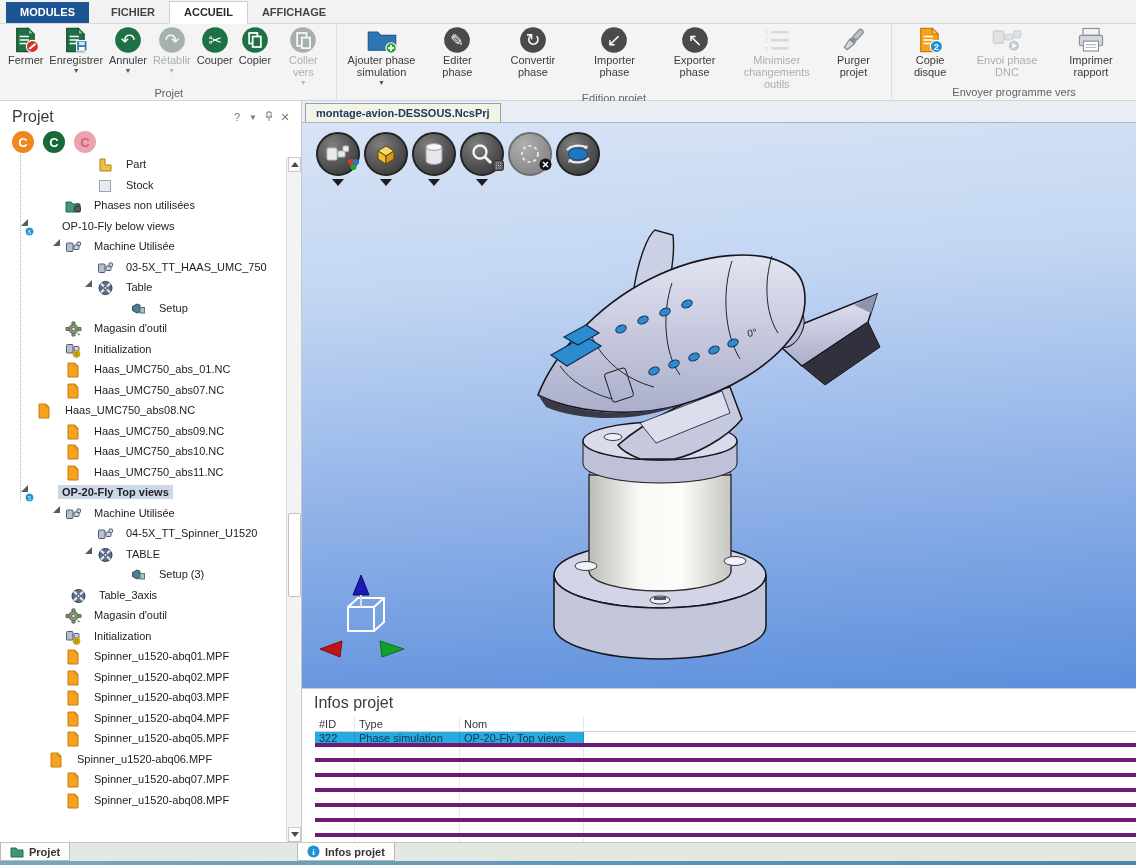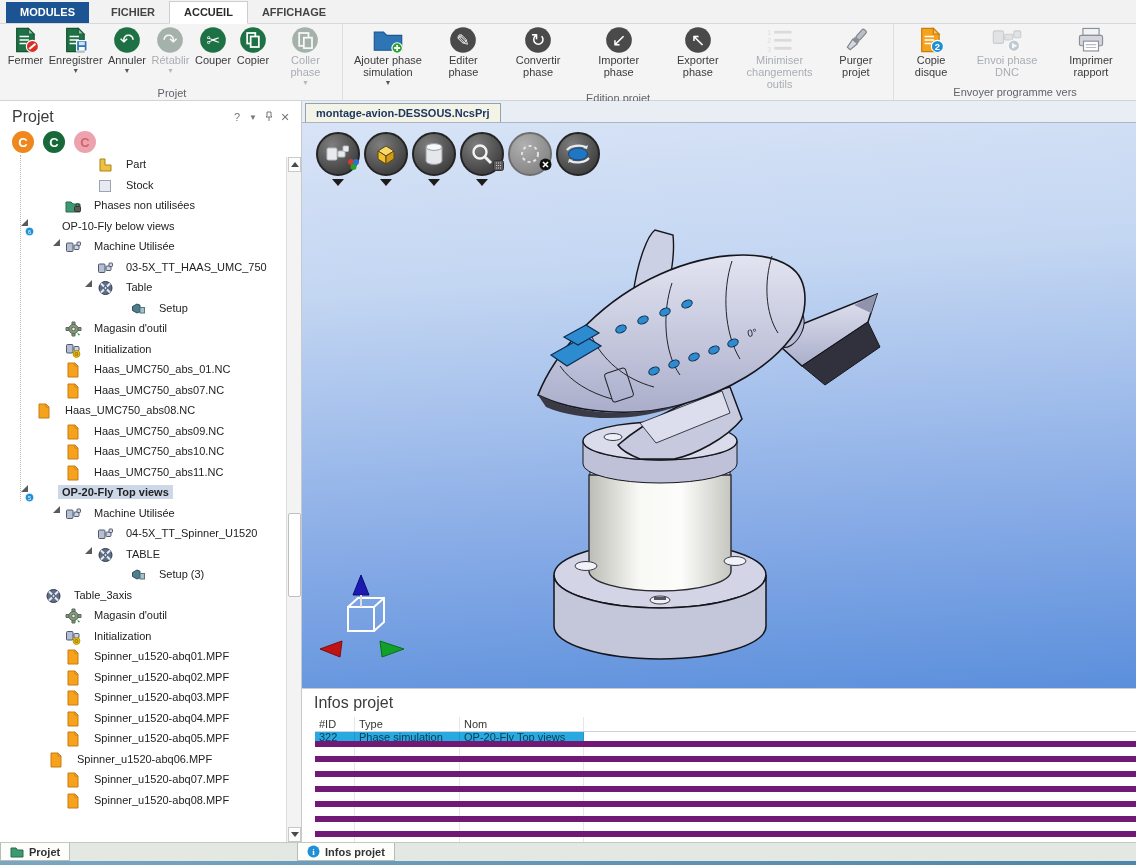--- a/index.html
+++ b/index.html
@@ -65,21 +65,21 @@
   .tb-badge { position:absolute; right:-2px; bottom:-1px; }
   .tb-caret { position:absolute; left:16px; top:47px; width:0; height:0; border-left:6px solid transparent; border-right:6px solid transparent; border-top:7px solid #1c1c1c; }
   #model-svg, #triad-svg { position:absolute; }
   #model-svg { inset:0; }
   #triad-svg { left:10px; bottom:25px; }
 
   
   #infos { flex:1; background:#fff; border-top:1px solid #c9cdd3; padding:5px 0 0 12px; overflow:hidden; }
   #infos-title { font-size:16px; color:#3c3c3c; margin-bottom:5px; }
   #infos-table { font-size:11px; margin-left:1px; }
-  .itr { display:flex; height:15px; align-items:center; border-bottom:6px solid #701a75; }
+  .itr { display:flex; height:15px; align-items:center; border-bottom:4px solid #701a75; }
   .itr.header { border-bottom:1px solid #cdd3da; color:#333; }
   .itc { padding:0 4px; overflow:hidden; white-space:nowrap; border-right:1px solid #e4e8ed; height:100%; display:flex; align-items:center; }
   .itc.c0 { width:40px; } .itc.c1 { width:105px; } .itc.c2 { width:124px; } .itc.c3 { flex:1; border-right:none; }
   .itr.selected .itc.c0, .itr.selected .itc.c1, .itr.selected .itc.c2 { background:#28a9e0; color:#0d3a4d; border-right-color:#1d97cc; }
 
   
   #statusbar { height:23px; background:#e3e9e2; border-top:1px solid #c2c9c2; position:relative; }
   .sb-tab { position:absolute; top:0; height:18px; background:#fdfdfb; border:1px solid #b6bdb6; border-top:none; display:flex; align-items:center; gap:5px; padding:0 9px; font-size:11px; font-weight:bold; color:#333; }
   #sb-tab-projet { left:0; }
   #sb-tab-infos { left:297px; }
@@ -164,21 +164,21 @@
             <span class="rlabel">Copier</span>
       </div>
           <div class="rbtn disabled">
       <span class="icon">
               <svg width="28" height="28" viewBox="0 0 24 24">
                 <circle cx="12" cy="12" r="11" fill="#1e7145"></circle>
                 <rect x="7" y="6" width="8" height="11" fill="none" stroke="#fff" stroke-width="1.5"></rect>
                 <rect x="11" y="10" width="7" height="9" fill="#1e7145" stroke="#fff" stroke-width="1.5"></rect>
               </svg>
             </span>
-            <span class="rlabel">Coller phase</span>
+            <span class="rlabel">Coller vers</span>
       <span class="caret">▼</span>
           </div>
         </div>
     <div class="rgroup-label">Projet</div>
       </div>
       <div class="rgroup">
     <div class="rbuttons">
           <div class="rbtn ">
       <span class="icon">
               <svg width="32" height="28" viewBox="0 0 28 24">
@@ -529,21 +529,21 @@
         <div class="trow " style="padding-left:130px">
 
     <span class="ticon"><span class="icon">
               <svg width="17" height="16" viewBox="0 0 17 16">
                 <path d="M2.5 5.5l4.5-2.5 3 1.2v6.5l-3 1.3-4.5-2.5z" fill="#4f7d8a" stroke="#2e505c"></path>
                 <rect x="10" y="6.5" width="4.5" height="5.5" fill="#a3c2ca" stroke="#55777f"></rect>
               </svg>
             </span></span>
     <span class="tlabel">Setup (3)</span>
         </div>
-        <div class="trow " style="padding-left:45px">
+        <div class="trow " style="padding-left:70px">
 
     <span class="ticon"><span class="icon">
               <svg width="17" height="16" viewBox="0 0 17 16">
                 <circle cx="8.5" cy="8" r="6.5" fill="#5f6f8a" stroke="#2e3a50"></circle>
                 <path d="M4 3.5l9 9M13 3.5l-9 9" stroke="#e8ecf2" stroke-width="2"></path>
                 <circle cx="8.5" cy="8" r="1.7" fill="#dfe4ec" stroke="#2e3a50"></circle>
               </svg>
             </span></span>
     <span class="tlabel">Table_3axis</span>
         </div>

